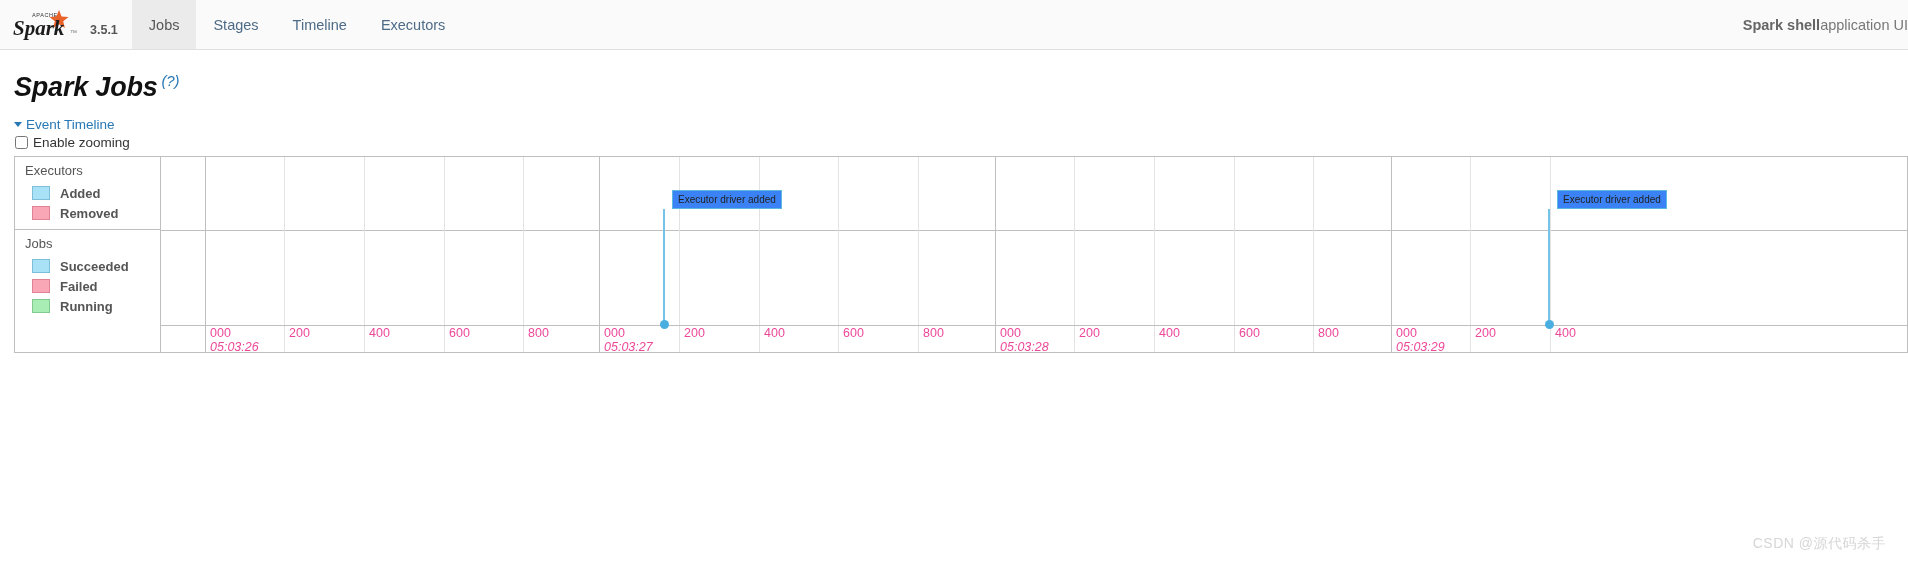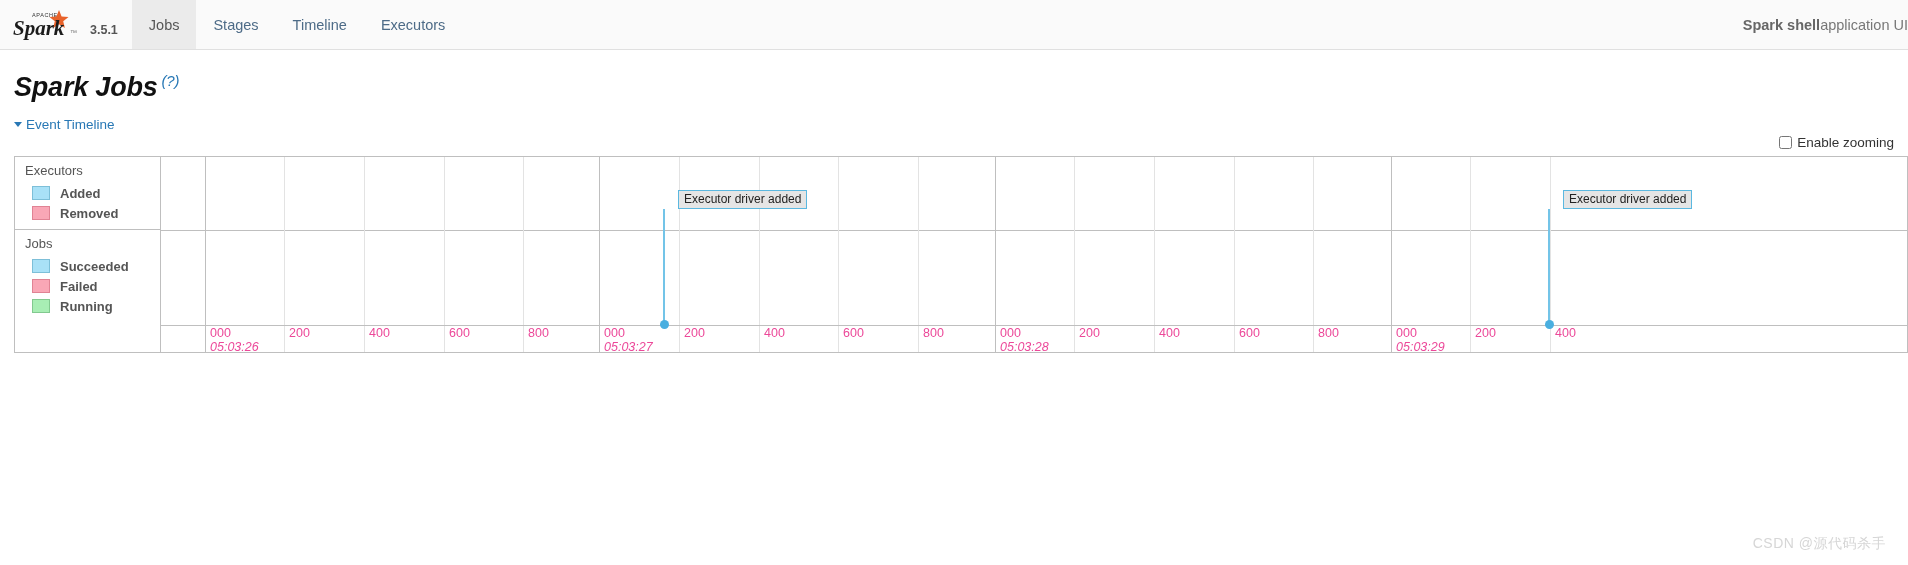--- a/index.html
+++ b/index.html
@@ -116,21 +116,20 @@
     border-top: 5.5px solid #2878b5;
     margin-right: 4px;
     vertical-align: 2px;
   }
   .zoom-row {
     display: flex;
     align-items: center;
     margin: 2px 0 6px 0;
     font-size: 13.5px;
     color: #333;
-    justify-content: flex-end;
   }
   .zoom-row input[type=checkbox] {
     margin: 0 5px 0 1px;
     width: 13px; height: 13px;
     cursor: pointer;
   }
   .zoom-row label { cursor: pointer; }
 
   
   .timeline {
@@ -232,26 +231,26 @@
   }
   .event .dot {
     position: absolute;
     width: 9px; height: 9px;
     border-radius: 50%;
     background: #4aafe0;
     left: -3.5px;
   }
   .event .flag {
     position: absolute;
-    left: 15px;
+    left: 9px;
     height: 19px;
-    background: #e5e5e5;
+    background: #3b82f6;
     border: 1px solid #5bb8e0;
     padding: 0 5px;
-    font-size: 12px;
+    font-size: 10px;
     line-height: 17px;
     color: #222;
     white-space: nowrap;
   }
 
   .watermark {
     position: absolute;
     right: 22px;
     bottom: 12px;
     font-size: 14px;

